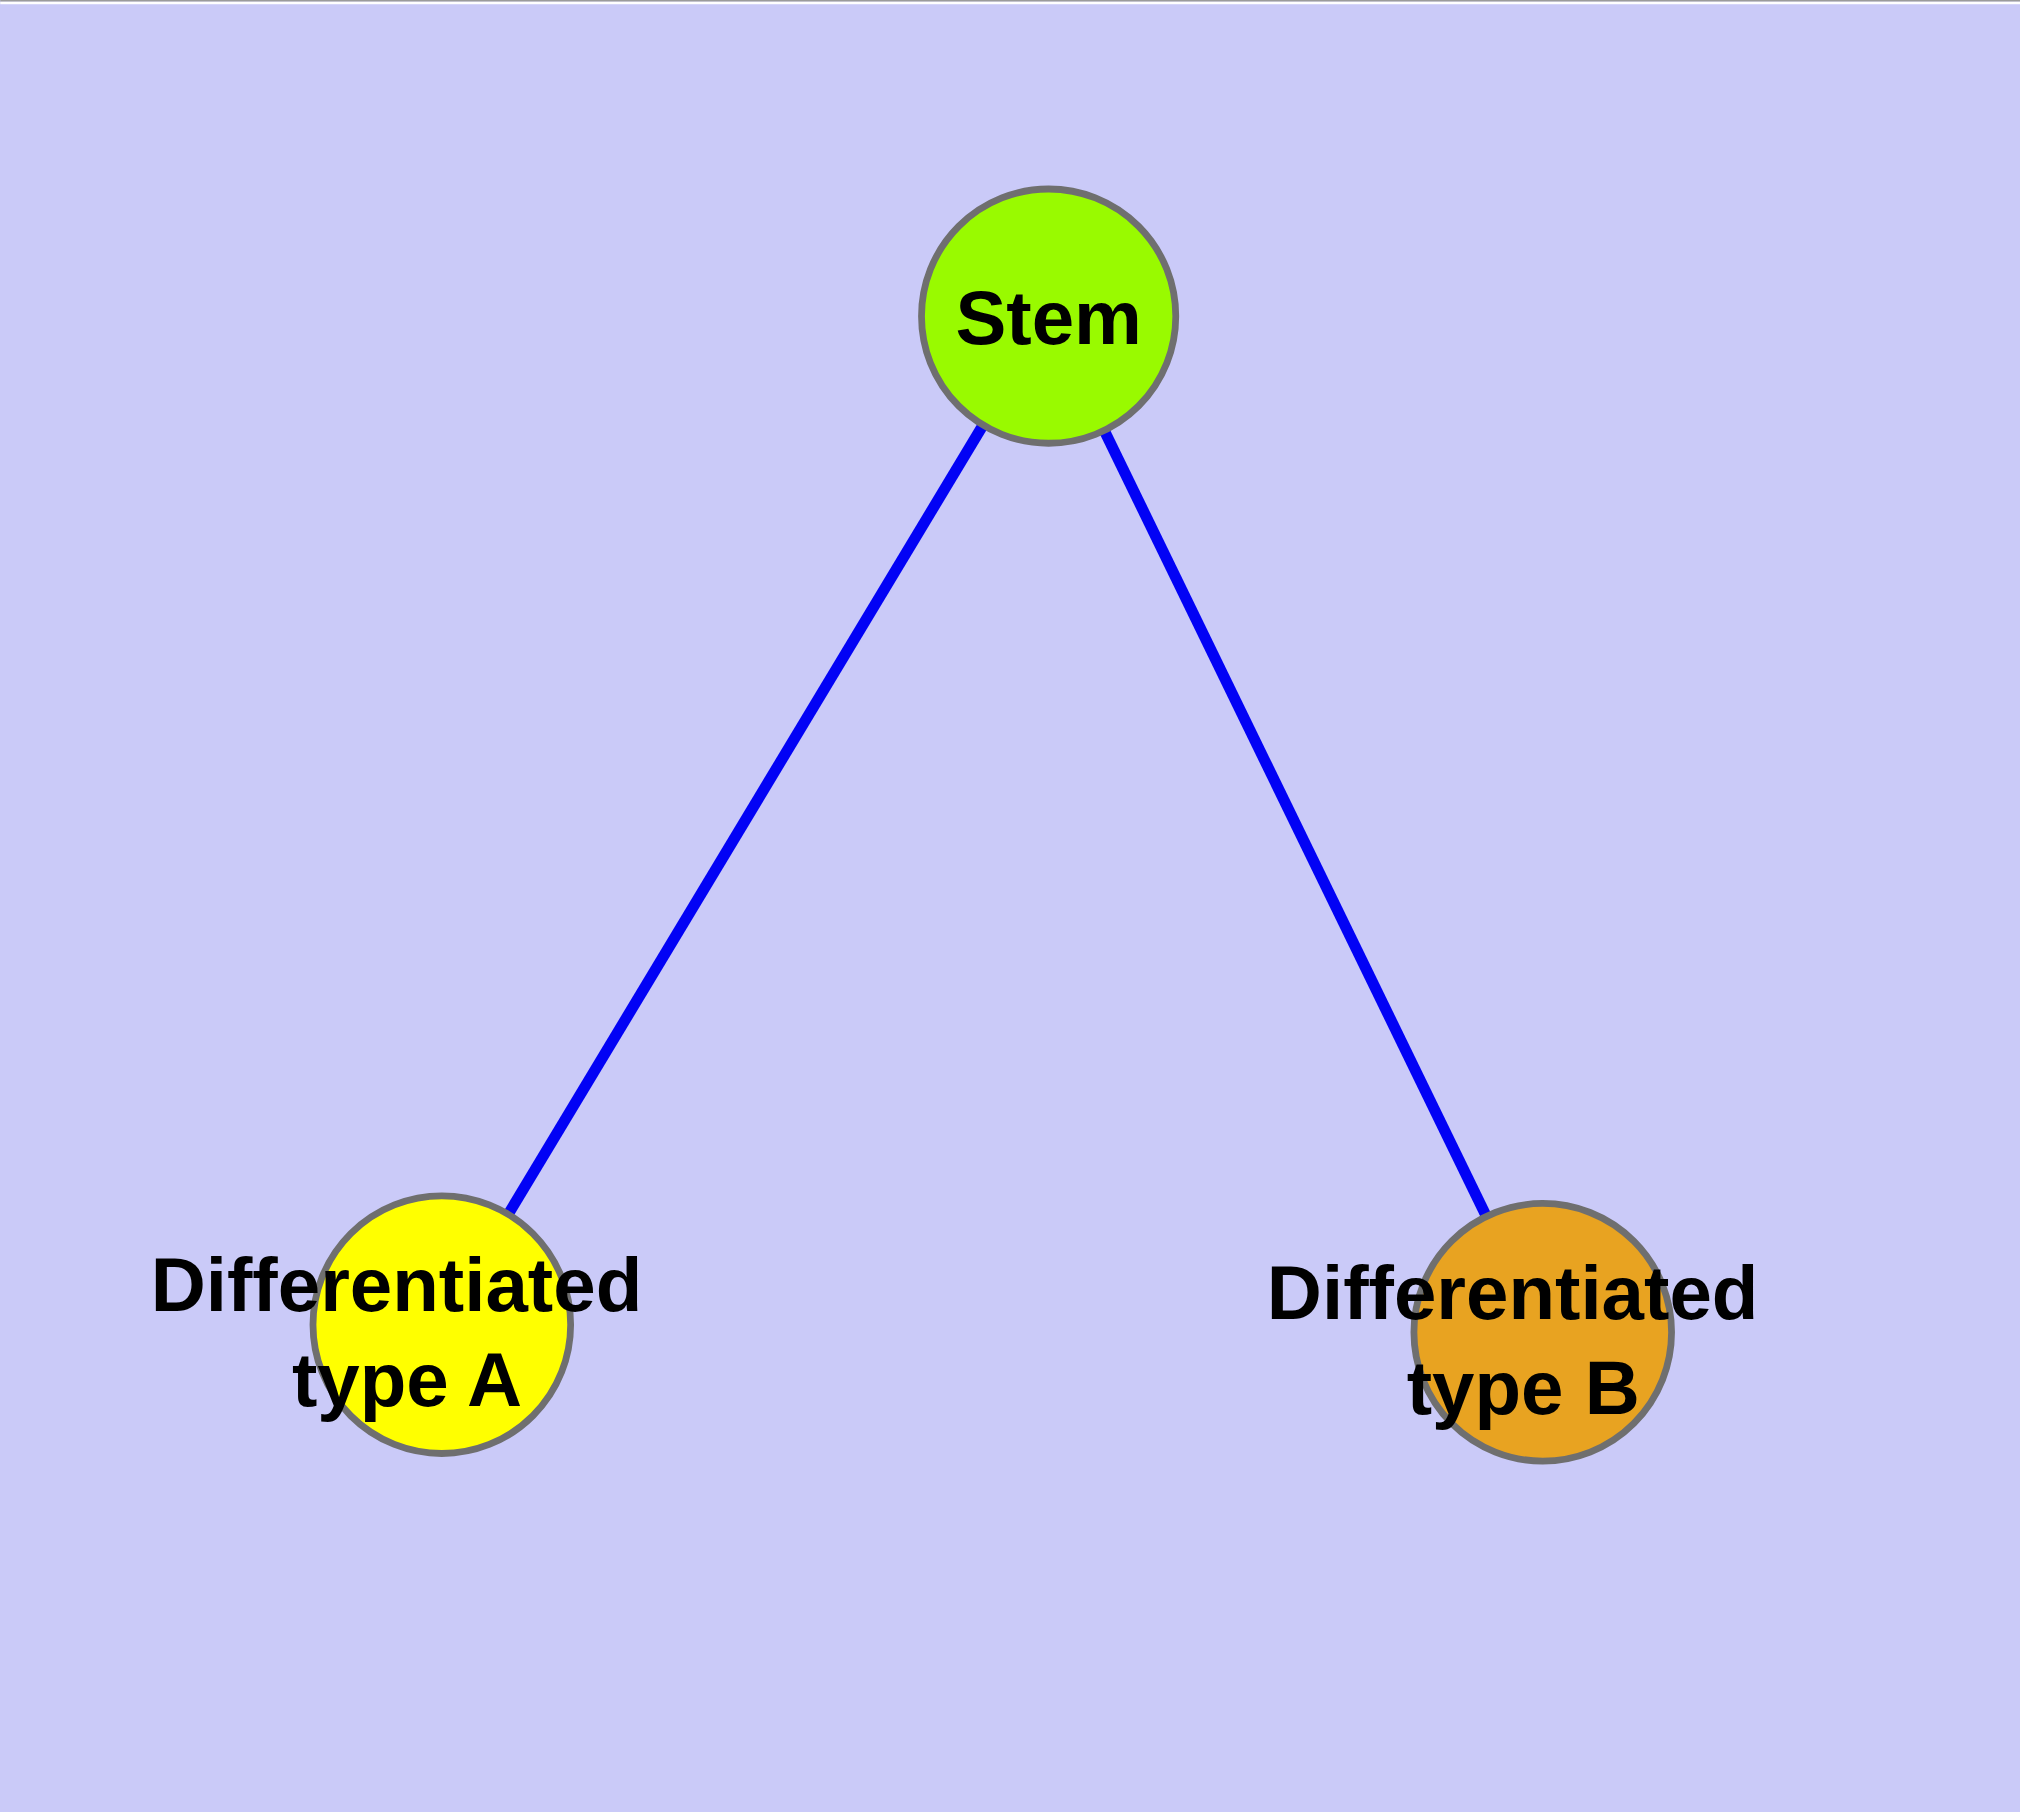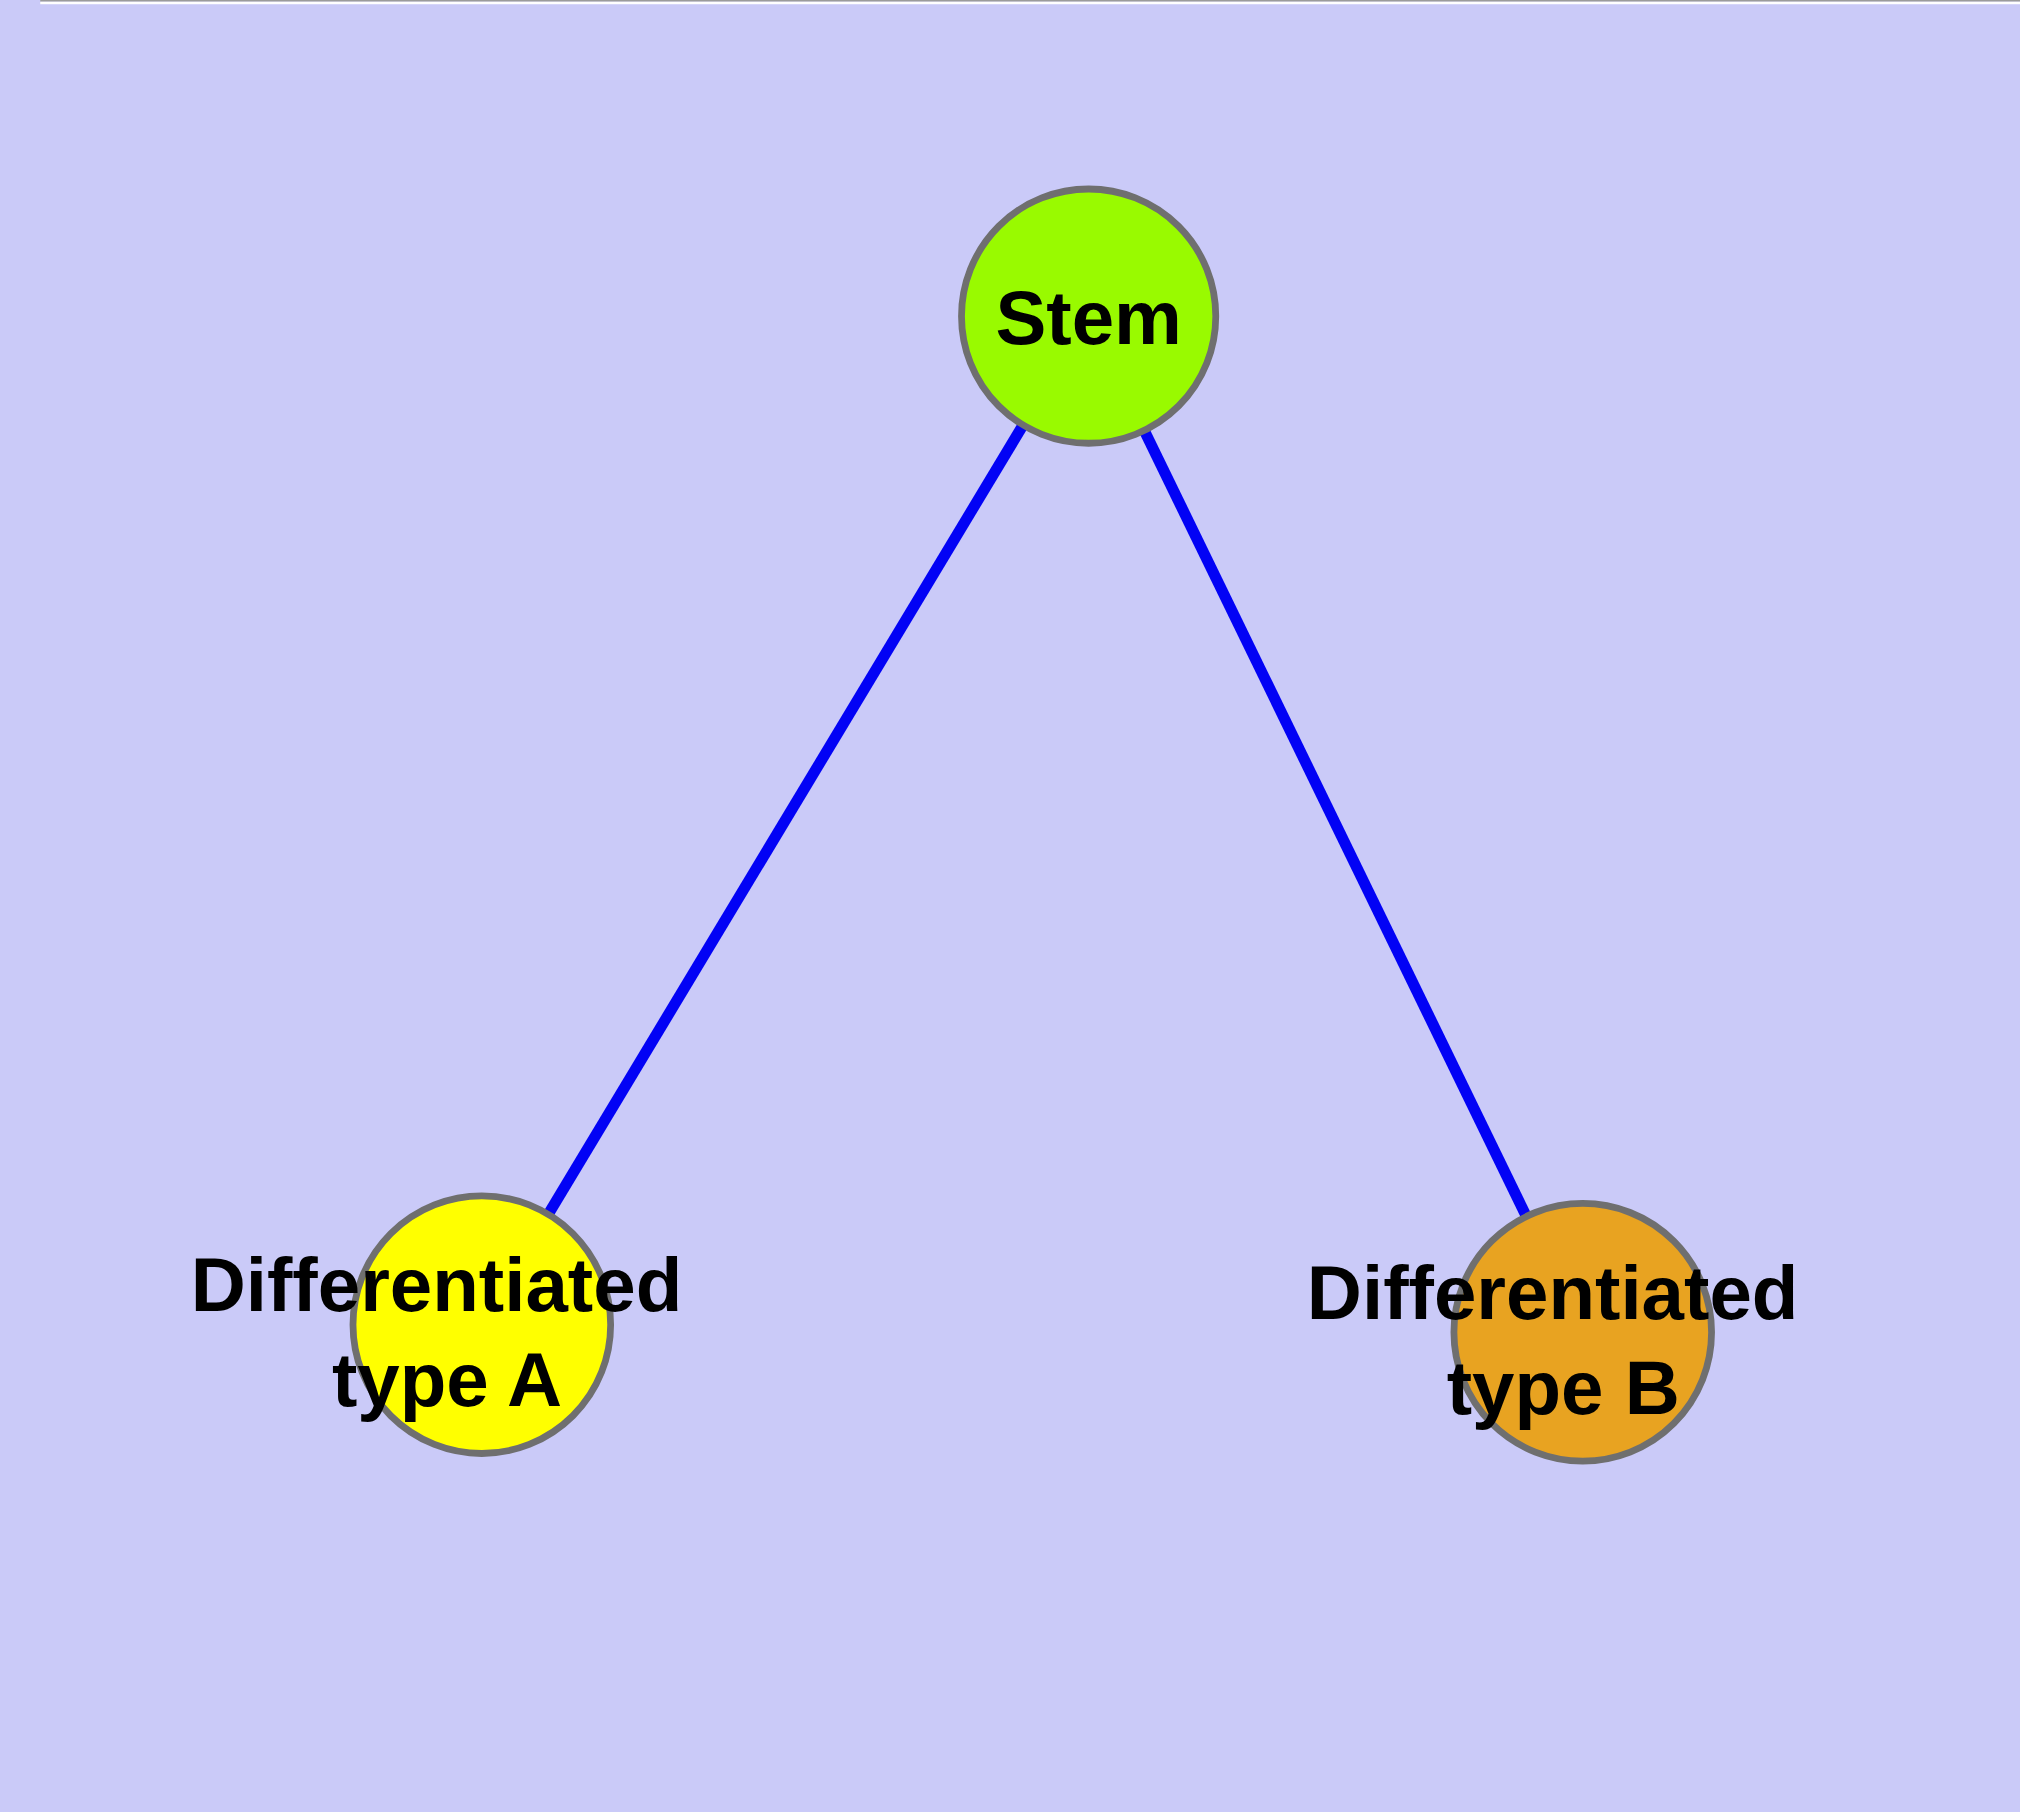--- a/index.html
+++ b/index.html
@@ -7,21 +7,20 @@
     padding: 0;
     width: 2021px;
     height: 1812px;
     overflow: hidden;
     background: #CACAF8;
   }
   .graph-wrap {
     position: relative;
     width: 1607px;
     height: 1812px;
-    padding-left: 40px;
   }
   svg {
     display: block;
     font-family: "Liberation Sans", "DejaVu Sans", sans-serif;
   }
   .node-label {
     font-weight: bold;
     font-size: 90px;
     text-anchor: middle;
   }

